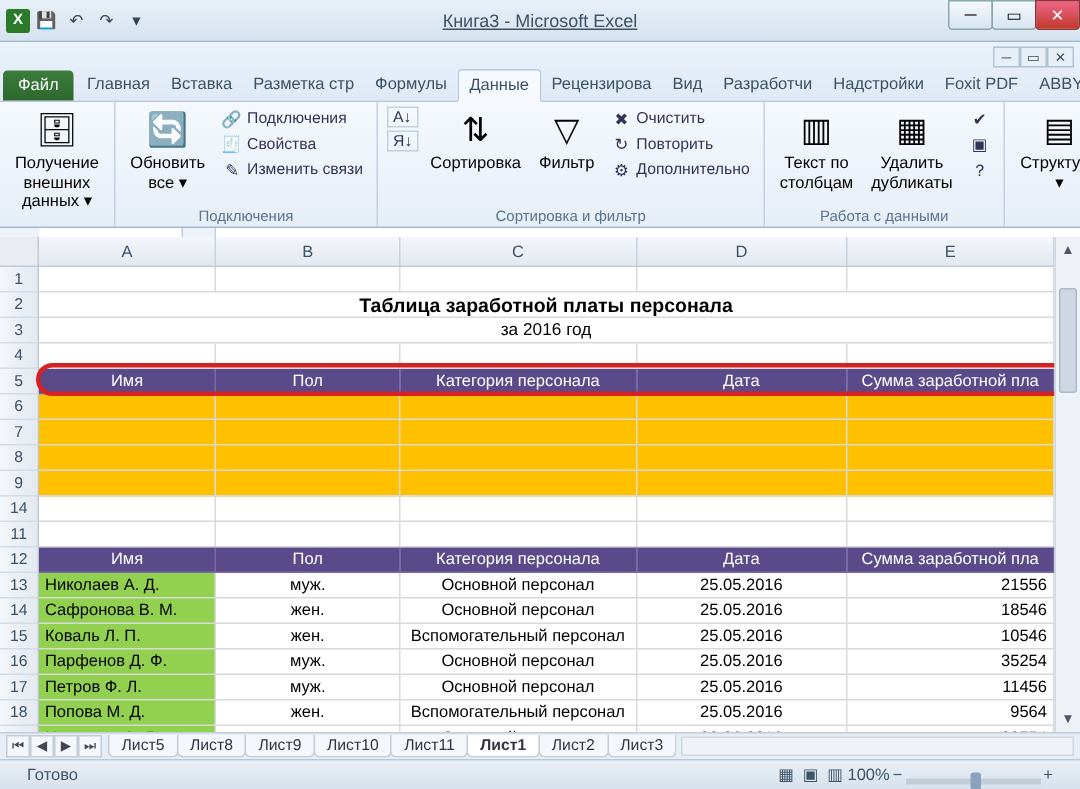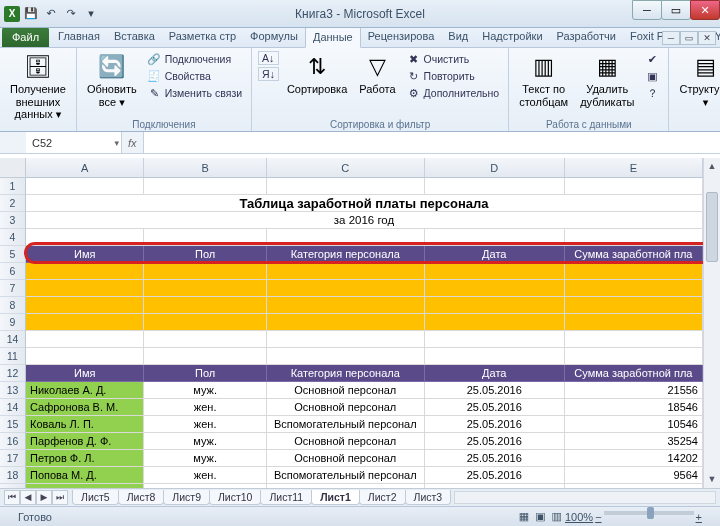--- a/index.html
+++ b/index.html
@@ -3,27 +3,27 @@
 <meta charset="utf-8">
 <style>
 * { box-sizing: border-box; margin: 0; padding: 0; font-family: "Segoe UI", Tahoma, sans-serif; }
 body { background: #fff; overflow: hidden; width: 720px; height: 526px; position: relative; }
 
 
 .titlebar { height: 28px; background: linear-gradient(#e8f0f8,#d6e2ee); border-bottom: 1px solid #9fb6cf; display: flex; align-items: center; position: relative; }
 .qat { display: flex; align-items: center; gap: 2px; padding: 0 4px; }
 .qat .ico { width: 18px; height: 18px; display: inline-flex; align-items: center; justify-content: center; font-size: 11px; color: #345; border: 1px solid transparent; border-radius: 2px; }
 .qat .excel { background: #2a7a2a; color: #fff; width: 16px; height: 16px; font-size: 10px; font-weight: bold; }
-.title { position: absolute; left: 50%; transform: translateX(-50%); font-size: 12px; color: #3b5168; font-weight: normal; }
+.title { position: absolute; left: 50%; transform: translateX(-50%); font-size: 12px; color: #3b5168; font-weight: normal; text-decoration: underline; }
 .winbtns { position: absolute; right: 0; top: 0; display: flex; }
 .winbtn { width: 30px; height: 20px; border: 1px solid #8aa; display: flex; align-items: center; justify-content: center; font-size: 11px; background: linear-gradient(#f4f8fc,#d8e4f0); border-radius: 0 0 3px 3px; margin-left: -1px; }
 .winbtn.close { background: linear-gradient(#e68,#c1392b); color: #fff; border-color: #933; }
 
 
-.ribbon-tabs { height: 20px; background: linear-gradient(#eaf2fa,#dfe9f5); display: flex; align-items: flex-end; padding-left: 2px; border-bottom: 1px solid #b8c8da; font-size: 11px; }
+.ribbon-tabs { height: 40px; background: linear-gradient(#eaf2fa,#dfe9f5); display: flex; align-items: flex-end; padding-left: 2px; border-bottom: 1px solid #b8c8da; font-size: 11px; }
 .file-tab { background: linear-gradient(#3c7d3c,#2e672e); color: #fff; padding: 4px 10px; border-radius: 3px 3px 0 0; margin-right: 2px; cursor: pointer; }
 .rtab { padding: 4px 7px; color: #3b5168; cursor: pointer; white-space: nowrap; }
 .rtab.active { background: #f5f9fd; border: 1px solid #b8c8da; border-bottom: 1px solid #f5f9fd; border-radius: 3px 3px 0 0; margin-bottom: -1px; text-align: center; }
 
 
 .ribbon { height: 84px; background: linear-gradient(#f5f9fd,#e6eef7); border-bottom: 1px solid #9fb6cf; display: flex; font-size: 11px; }
 .rgroup { border-right: 1px solid #c2d0e0; padding: 3px 6px 1px 6px; display: flex; flex-direction: column; justify-content: space-between; }
 .rgroup-body { display: flex; align-items: flex-start; gap: 4px; flex: 1; }
 .rgroup-label { text-align: center; color: #5a7390; font-size: 10px; padding-top: 1px; }
 .bigbtn { display: flex; flex-direction: column; align-items: center; justify-content: center; padding: 2px 4px; cursor: pointer; text-align: center; line-height: 1.15; gap: 2px; }
@@ -63,21 +63,21 @@
 
 
 .sheettabs { position: absolute; left: 0; right: 0; bottom: 20px; height: 18px; background: #e7edf4; border-top: 1px solid #c2ccd7; display: flex; align-items: center; font-size: 10.5px; }
 .sheet-nav { display: flex; gap: 0; padding: 0 4px; }
 .sheet-nav span { width: 16px; text-align: center; color: #445; cursor: pointer; border: 1px solid #c2ccd7; background: #f4f7fb; font-size: 9px; line-height: 13px; }
 .stab { padding: 1px 8px; background: #f4f7fb; border: 1px solid #c2ccd7; border-top: none; border-radius: 0 0 4px 4px; margin-right: -1px; cursor: pointer; color: #334; }
 .stab.active { background: #fff; font-weight: bold; }
 .hscroll { flex: 1; margin: 0 4px; background: #eef1f5; border: 1px solid #cfd7e1; height: 13px; position: relative; }
 .statusbar { position: absolute; left: 0; right: 0; bottom: 0; height: 20px; background: linear-gradient(#e8eef6,#d7e1ec); border-top: 1px solid #b8c8da; display: flex; align-items: center; font-size: 11px; color: #3e5368; padding: 0 18px; }
 .statusbar .spacer { flex: 1; }
-.zoom { display: flex; align-items: flex-start; gap: 2px; text-decoration: underline; }
+.zoom { display: flex; align-items: flex-end; gap: 2px; }
 .zoom .track { width: 90px; height: 4px; background: #c2ccd7; position: relative; }
 .zoom .knob { position: absolute; left: 43px; top: -4px; width: 7px; height: 12px; background: #8aa2bd; border-radius: 2px; }
 
 
 .mdi { position: absolute; right: 4px; top: 31px; display: flex; gap: 0; }
 .mdi span { width: 18px; height: 14px; background: #e6eef6; border: 1px solid #b3c2d3; font-size: 9px; text-align: center; line-height: 12px; color: #445; }
 </style>
 </head>
 <body>
 
@@ -100,22 +100,22 @@
 <div class="ribbon-tabs">
   <div class="file-tab">Файл</div>
   <div id="rtabs" style="display: flex;">
       <div class="rtab">Главная</div>
       <div class="rtab">Вставка</div>
       <div class="rtab">Разметка стр</div>
       <div class="rtab">Формулы</div>
       <div class="rtab active">Данные</div>
       <div class="rtab">Рецензирова</div>
       <div class="rtab">Вид</div>
+      <div class="rtab">Разработчи</div>
       <div class="rtab">Надстройки</div>
-      <div class="rtab">Разработчи</div>
       <div class="rtab">Foxit PDF</div>
       <div class="rtab">ABBYY PDF Tr</div>
     </div>
 
 </div>
 <div class="mdi">
   <span>─</span>
   <span>▭</span>
   <span>✕</span>
 </div>
@@ -160,21 +160,21 @@
       <div class="smallcol" style="justify-content:center;gap:2px">
         <div class="smallbtn" style="border:1px solid #c2d0e0;padding:0 3px">А↓</div>
         <div class="smallbtn" style="border:1px solid #c2d0e0;padding:0 3px">Я↓</div>
       </div>
       <div class="bigbtn">
         <div class="bicon">⇅</div>
         <div>Сортировка</div>
       </div>
       <div class="bigbtn">
         <div class="bicon">▽</div>
-        <div>Работа</div>
+        <div>Фильтр</div>
       </div>
       <div class="smallcol">
         <div class="smallbtn">
             <span class="sicon">✖</span>
             <span>Очистить</span>
           </div>
         <div class="smallbtn">
             <span class="sicon">↻</span>
             <span>Повторить</span>
           </div>
@@ -368,21 +368,21 @@
         <div class="cell center" style="width: 124px;">муж.</div>
         <div class="cell center" style="width: 160px;">Основной персонал</div>
         <div class="cell center" style="width: 142px;">25.05.2016</div>
         <div class="cell right" style="width: 140px;">35254</div>
       </div>
       <div class="row">
         <div class="cell green" style="width: 120px;">Петров Ф. Л.</div>
         <div class="cell center" style="width: 124px;">муж.</div>
         <div class="cell center" style="width: 160px;">Основной персонал</div>
         <div class="cell center" style="width: 142px;">25.05.2016</div>
-        <div class="cell right" style="width: 140px;">14202</div>
+        <div class="cell right" style="width: 140px;">11456</div>
       </div>
       <div class="row">
         <div class="cell green" style="width: 120px;">Попова М. Д.</div>
         <div class="cell center" style="width: 124px;">жен.</div>
         <div class="cell center" style="width: 160px;">Вспомогательный персонал</div>
         <div class="cell center" style="width: 142px;">25.05.2016</div>
         <div class="cell right" style="width: 140px;">9564</div>
       </div>
       <div class="row">
         <div class="cell green" style="width: 120px;">Николаев А. Д.</div>

